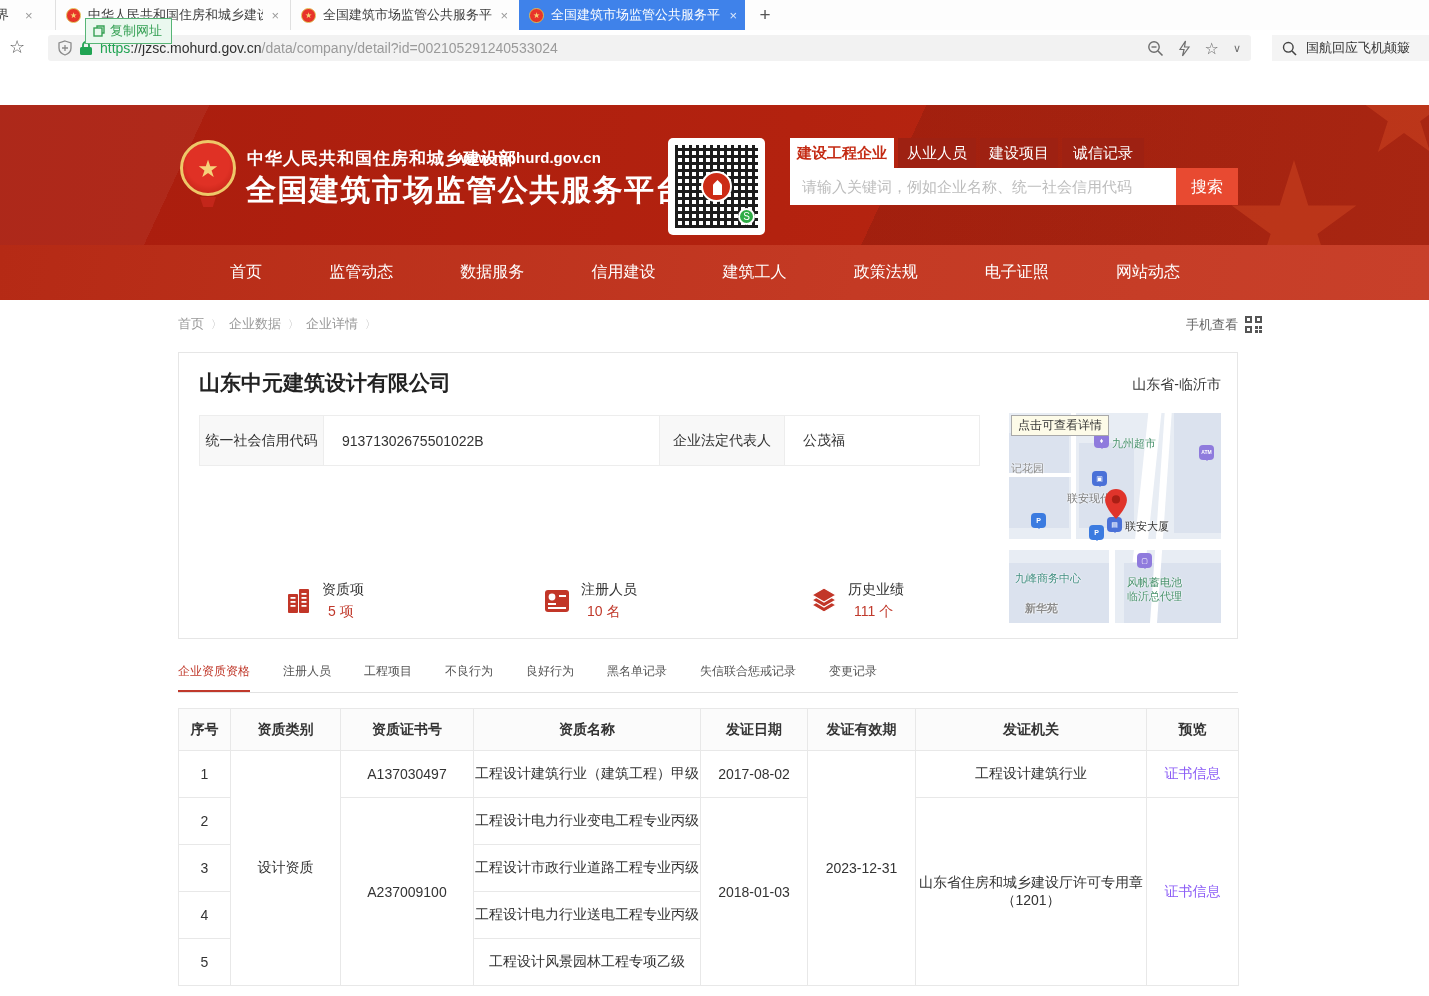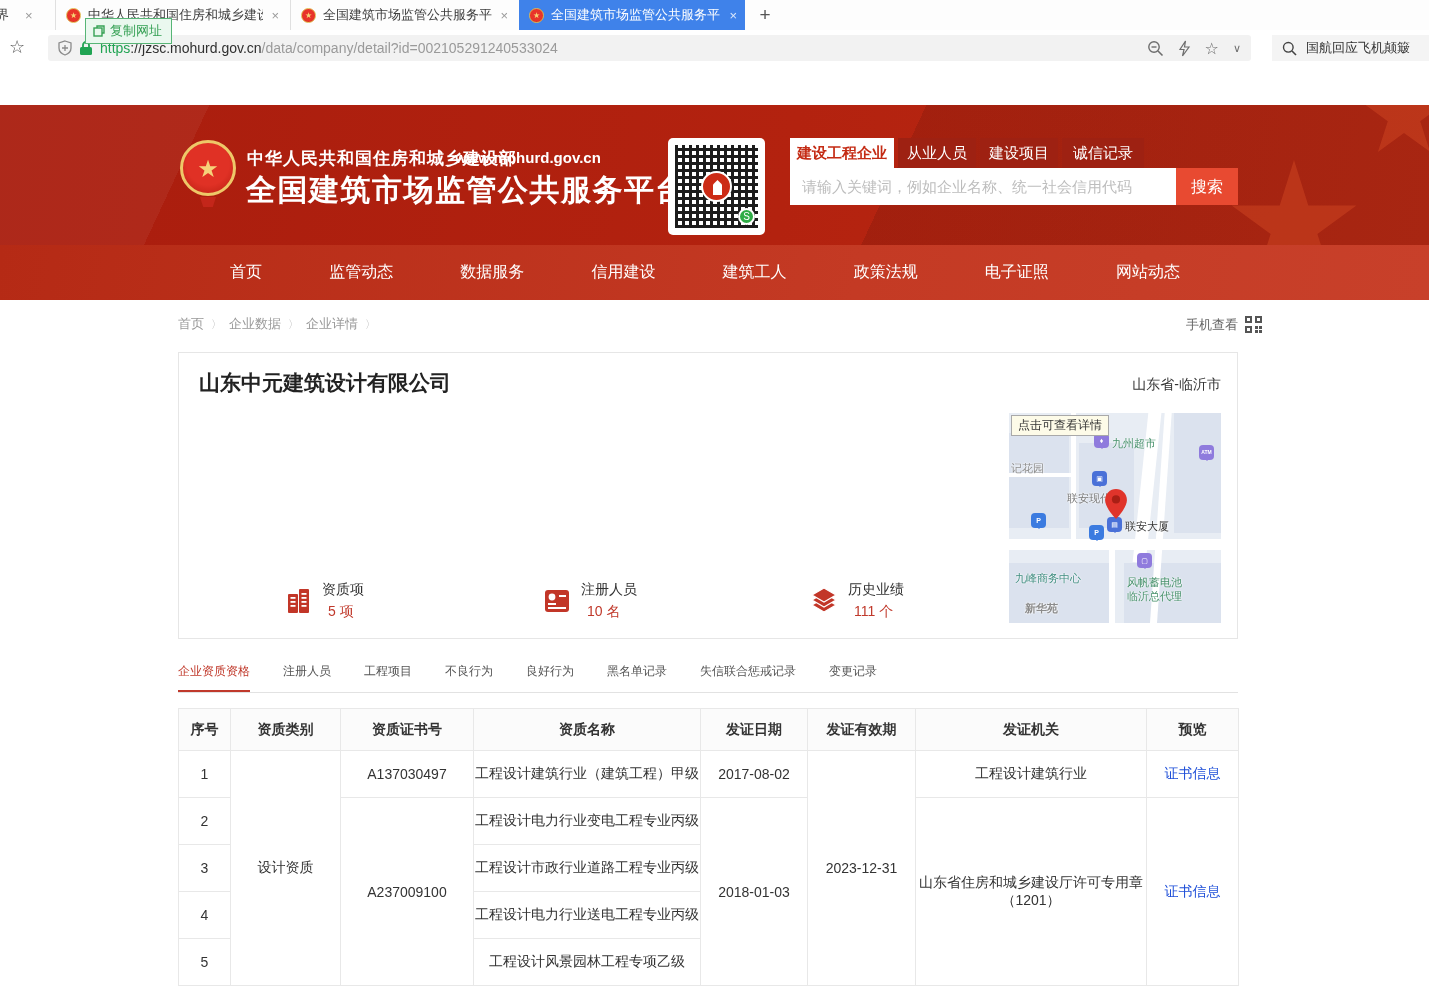--- a/index.html
+++ b/index.html
@@ -103,21 +103,21 @@
 
   
   .dtabs { position:absolute; left:178px; top:663px; width:1060px; height:30px; border-bottom:1px solid #e2e2e2; display:flex; gap:33px; }
   .dtab { font-size:12px; color:#555; padding-bottom:11px; }
   .dtab.on { color:#c0392b; border-bottom:2px solid #c0392b; }
 
   
   .cert { position:absolute; left:178px; top:708px; width:1060px; border-collapse:collapse; table-layout:fixed; }
   .cert th { height:42px; background:#fbfbfb; font-size:14px; color:#333; font-weight:bold; border:1px solid #e8e8e8; }
   .cert td { height:47px; font-size:14px; color:#333; border:1px solid #e8e8e8; text-align:center; vertical-align:middle; }
-  .cert .lnk { color:#1d4ed8; }
+  .cert .lnk { color:#8b5cf6; }
 
   .ic { display:inline-block; vertical-align:middle; }
 </style>
 </head>
 <body>
 
 <div id="chrome">
   <div class="tabbar">
     <div class="tab-partial">
       <span class="ttl">界</span>
@@ -248,20 +248,26 @@
   <div class="cregion">山东省-临沂市</div>
 
   <table class="info-table">
     <colgroup>
         <col style="width:124px">
         <col style="width:336px">
         <col style="width:125px">
         <col style="width:195px">
       </colgroup>
     <tbody>
+        <tr>
+      <td class="lb">统一社会信用代码</td>
+      <td class="vl">91371302675501022B</td>
+      <td class="lb">企业法定代表人</td>
+      <td class="vl">公茂福</td>
+    </tr>
   </tbody>
     </table>
 
   <div class="stat" style="left:105px;gap:8px;">
     <svg class="ic" width="30" height="30" viewBox="0 0 30 30">
         <g fill="#c23628">
           <rect x="4" y="8" width="10" height="19" rx="1"></rect>
           <rect x="15" y="3" width="10" height="24" rx="1"></rect>
         </g>
         <g fill="#fff">

